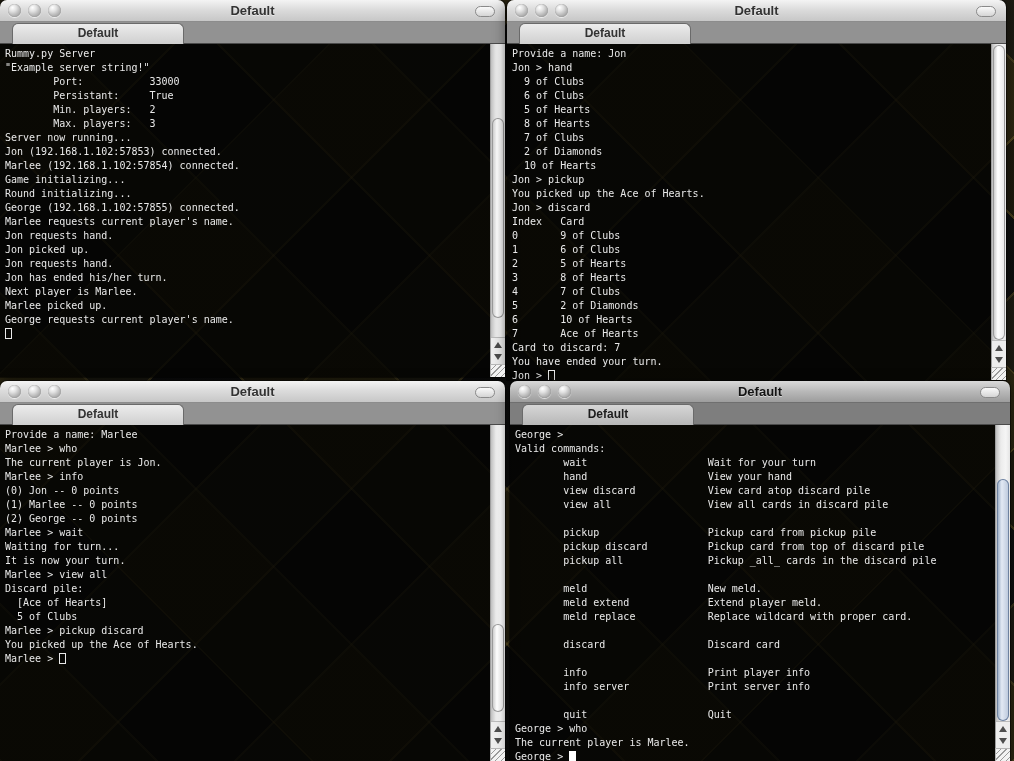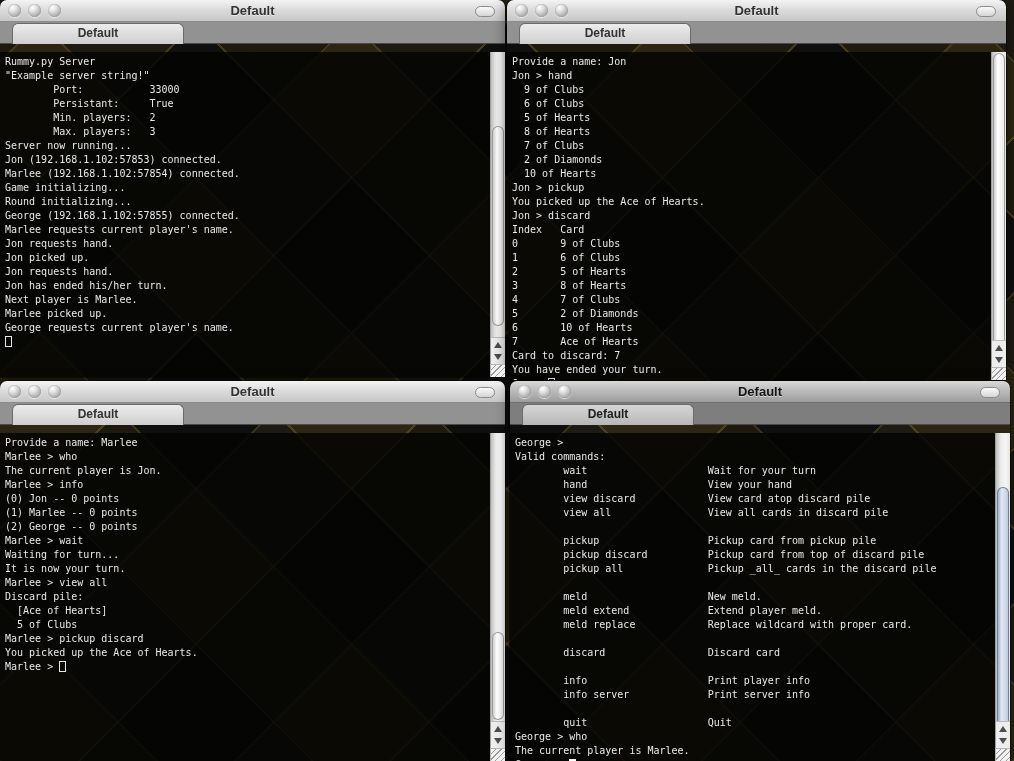--- a/index.html
+++ b/index.html
@@ -29,21 +29,21 @@
   .pill{position:absolute;right:10px;top:6px;width:20px;height:11px;border-radius:6px;
     border:1px solid #8a8a8a;background:linear-gradient(#fafafa,#d5d5d5);box-sizing:border-box;}
   .tabstrip{position:relative;height:22px;background:#929292;
     border-bottom:1px solid #4a4a4a;box-sizing:border-box;}
   .window.active .tabstrip{background:#7e7e7e;}
   .tab{position:absolute;left:12px;top:1px;width:172px;height:21px;
     border:1px solid #6a6a6a;border-bottom:none;border-radius:6px 6px 0 0;box-sizing:border-box;
     background:linear-gradient(#ececec,#cfcfcf);
     text-align:center;line-height:19px;font-size:12px;font-weight:bold;color:#333;}
   .window.active .tab{background:linear-gradient(#d6d6d6,#b7b7b7);color:#1d1d1d;}
-  .content{position:absolute;left:0;right:0;top:44px;bottom:0;background:rgba(3,3,2,0.845);overflow:hidden;margin-top:8px;}
+  .content{position:absolute;left:0;right:0;top:44px;bottom:0;background:rgba(3,3,2,0.845);overflow:hidden;}
   pre.term{margin:0;padding:3px 18px 0 5px;
     font-family:"DejaVu Sans Mono", monospace;font-size:10px;line-height:14px;color:#e9e9e9;}
   .cursor{display:inline-block;width:7px;height:11px;vertical-align:-2px;}
   .cursor.hollow{border:1px solid #e9e9e9;box-sizing:border-box;}
   .cursor.solid{background:#ffffff;}
   .scrollbar{position:absolute;top:0;right:0;bottom:0;width:15px;
     background:linear-gradient(to right,#bfbfbf,#ececec 35%,#f5f5f5 70%,#e4e4e4);
     border-left:1px solid #9f9f9f;box-sizing:border-box;}
   .thumb{position:absolute;left:1px;right:1px;border-radius:7px;
     background:linear-gradient(to right,#c0c0c0,#ffffff 40%,#e8e8e8);

